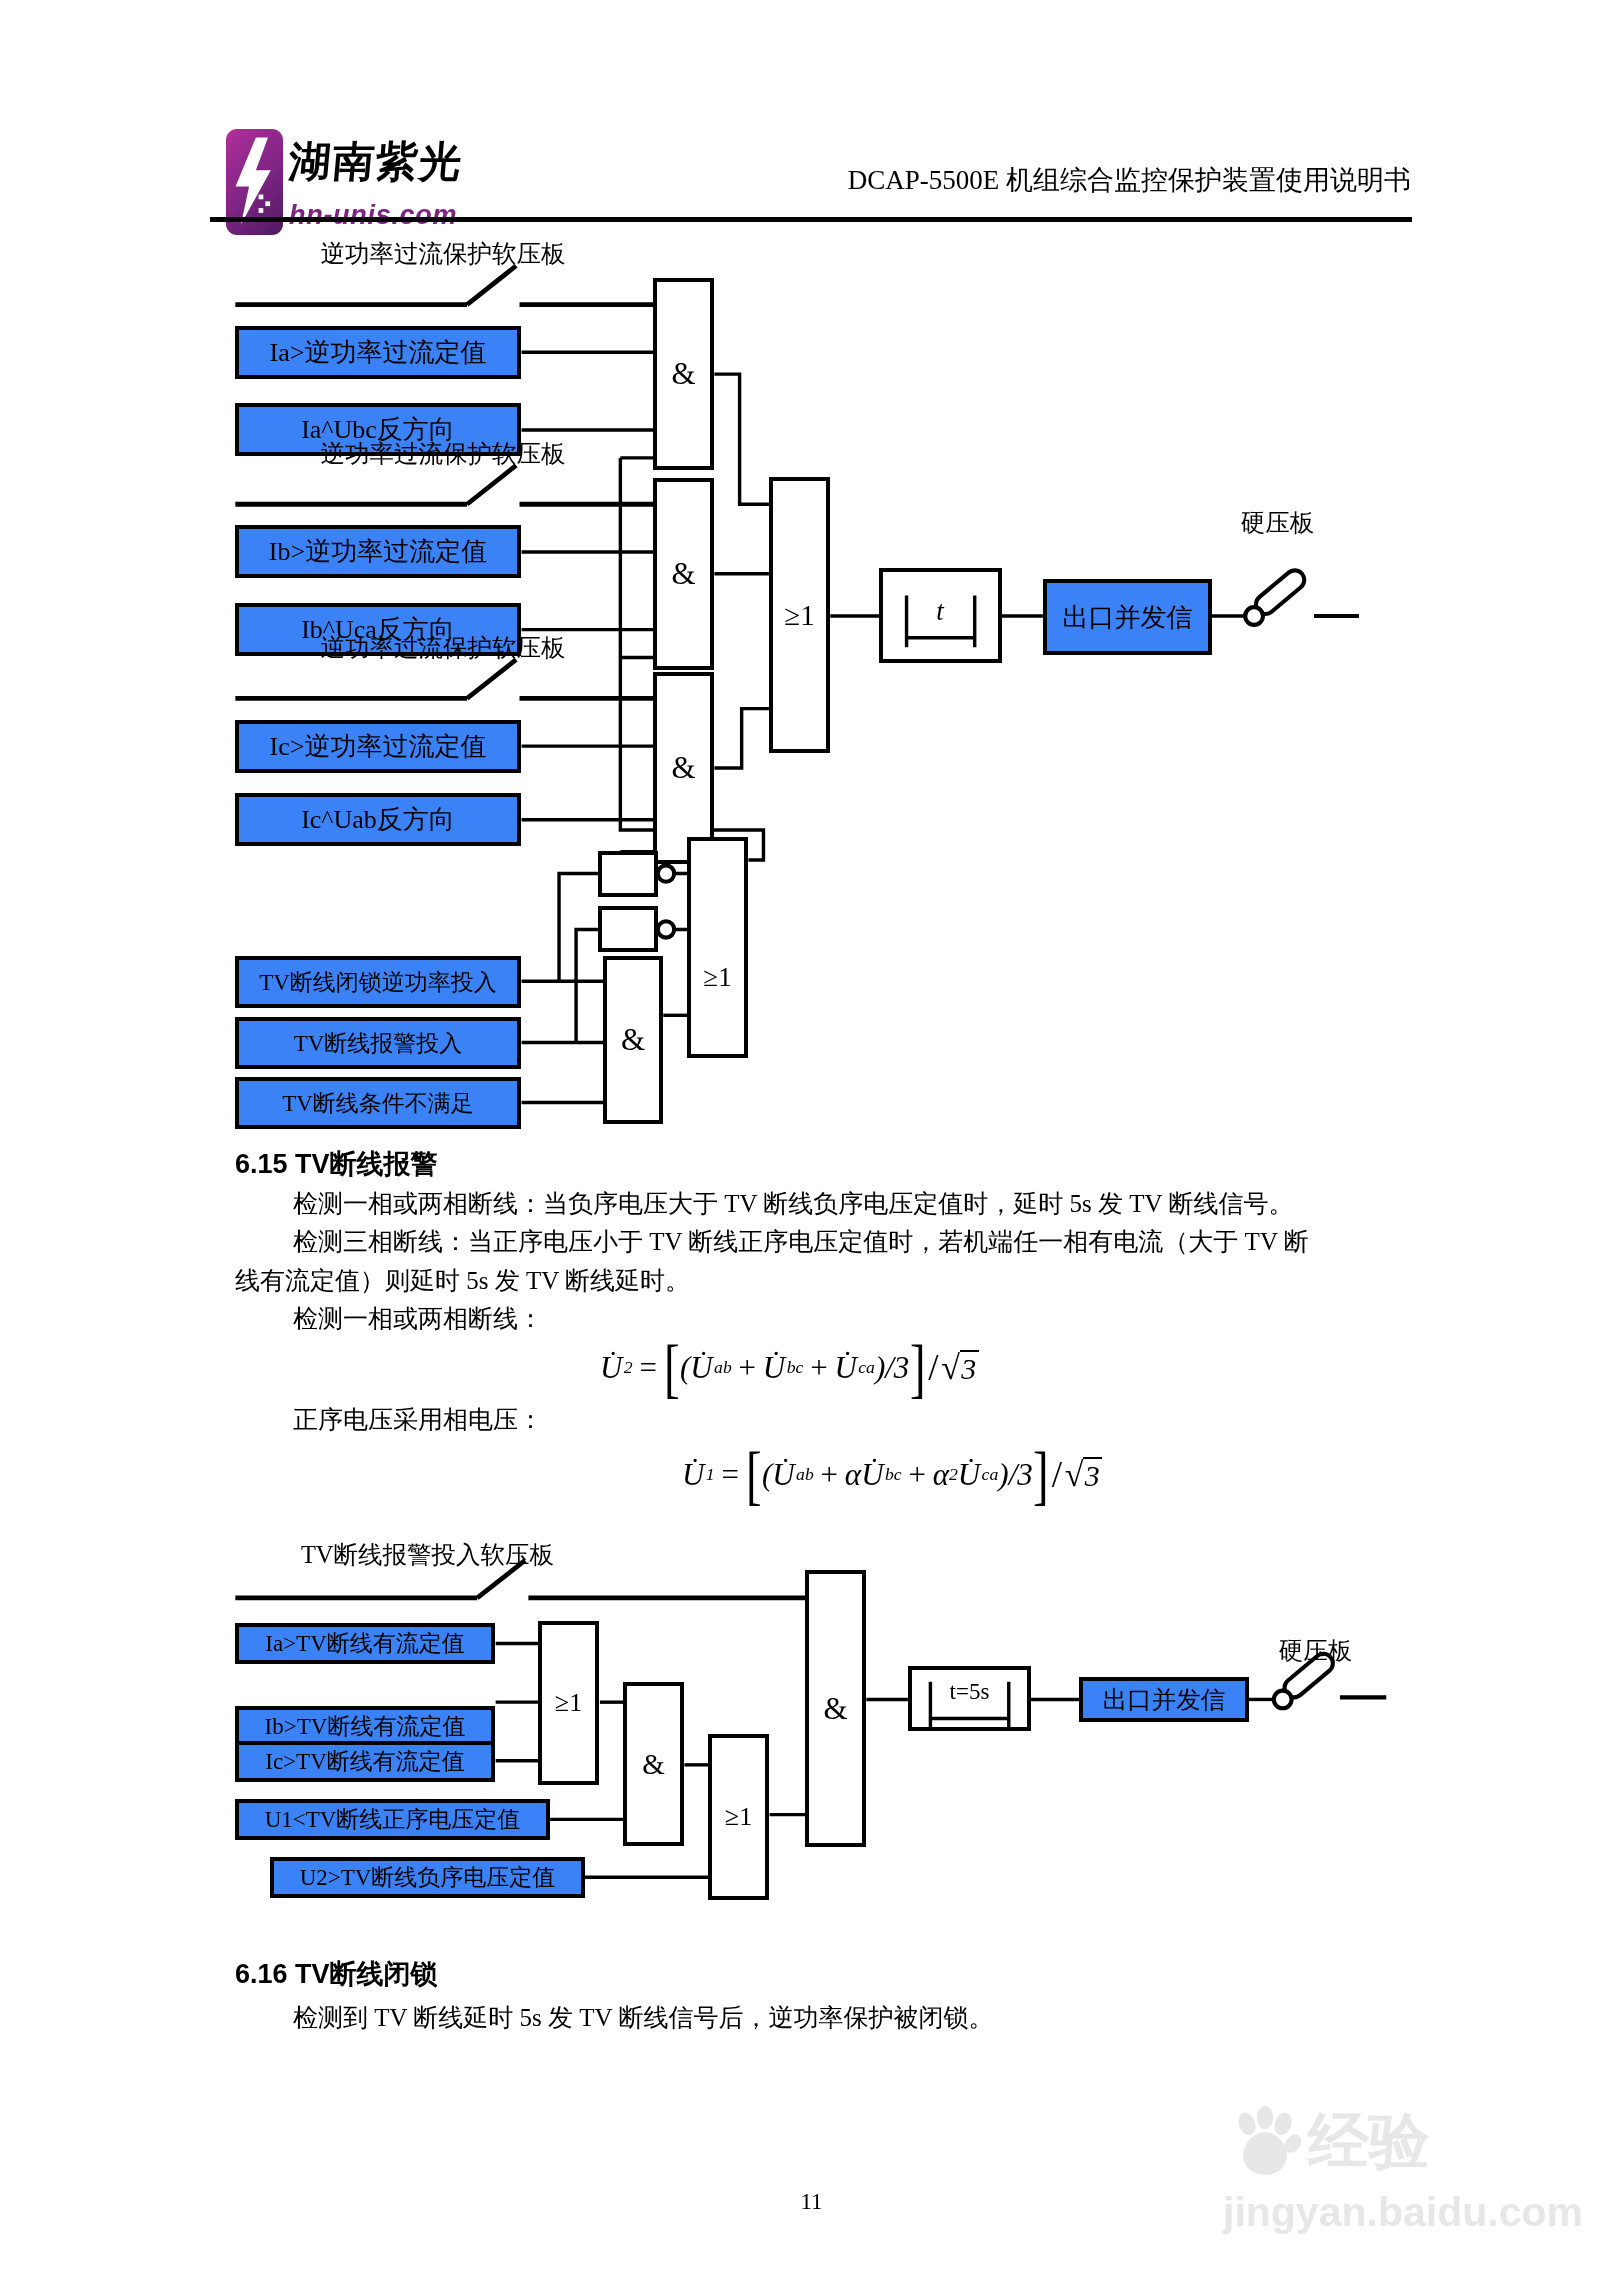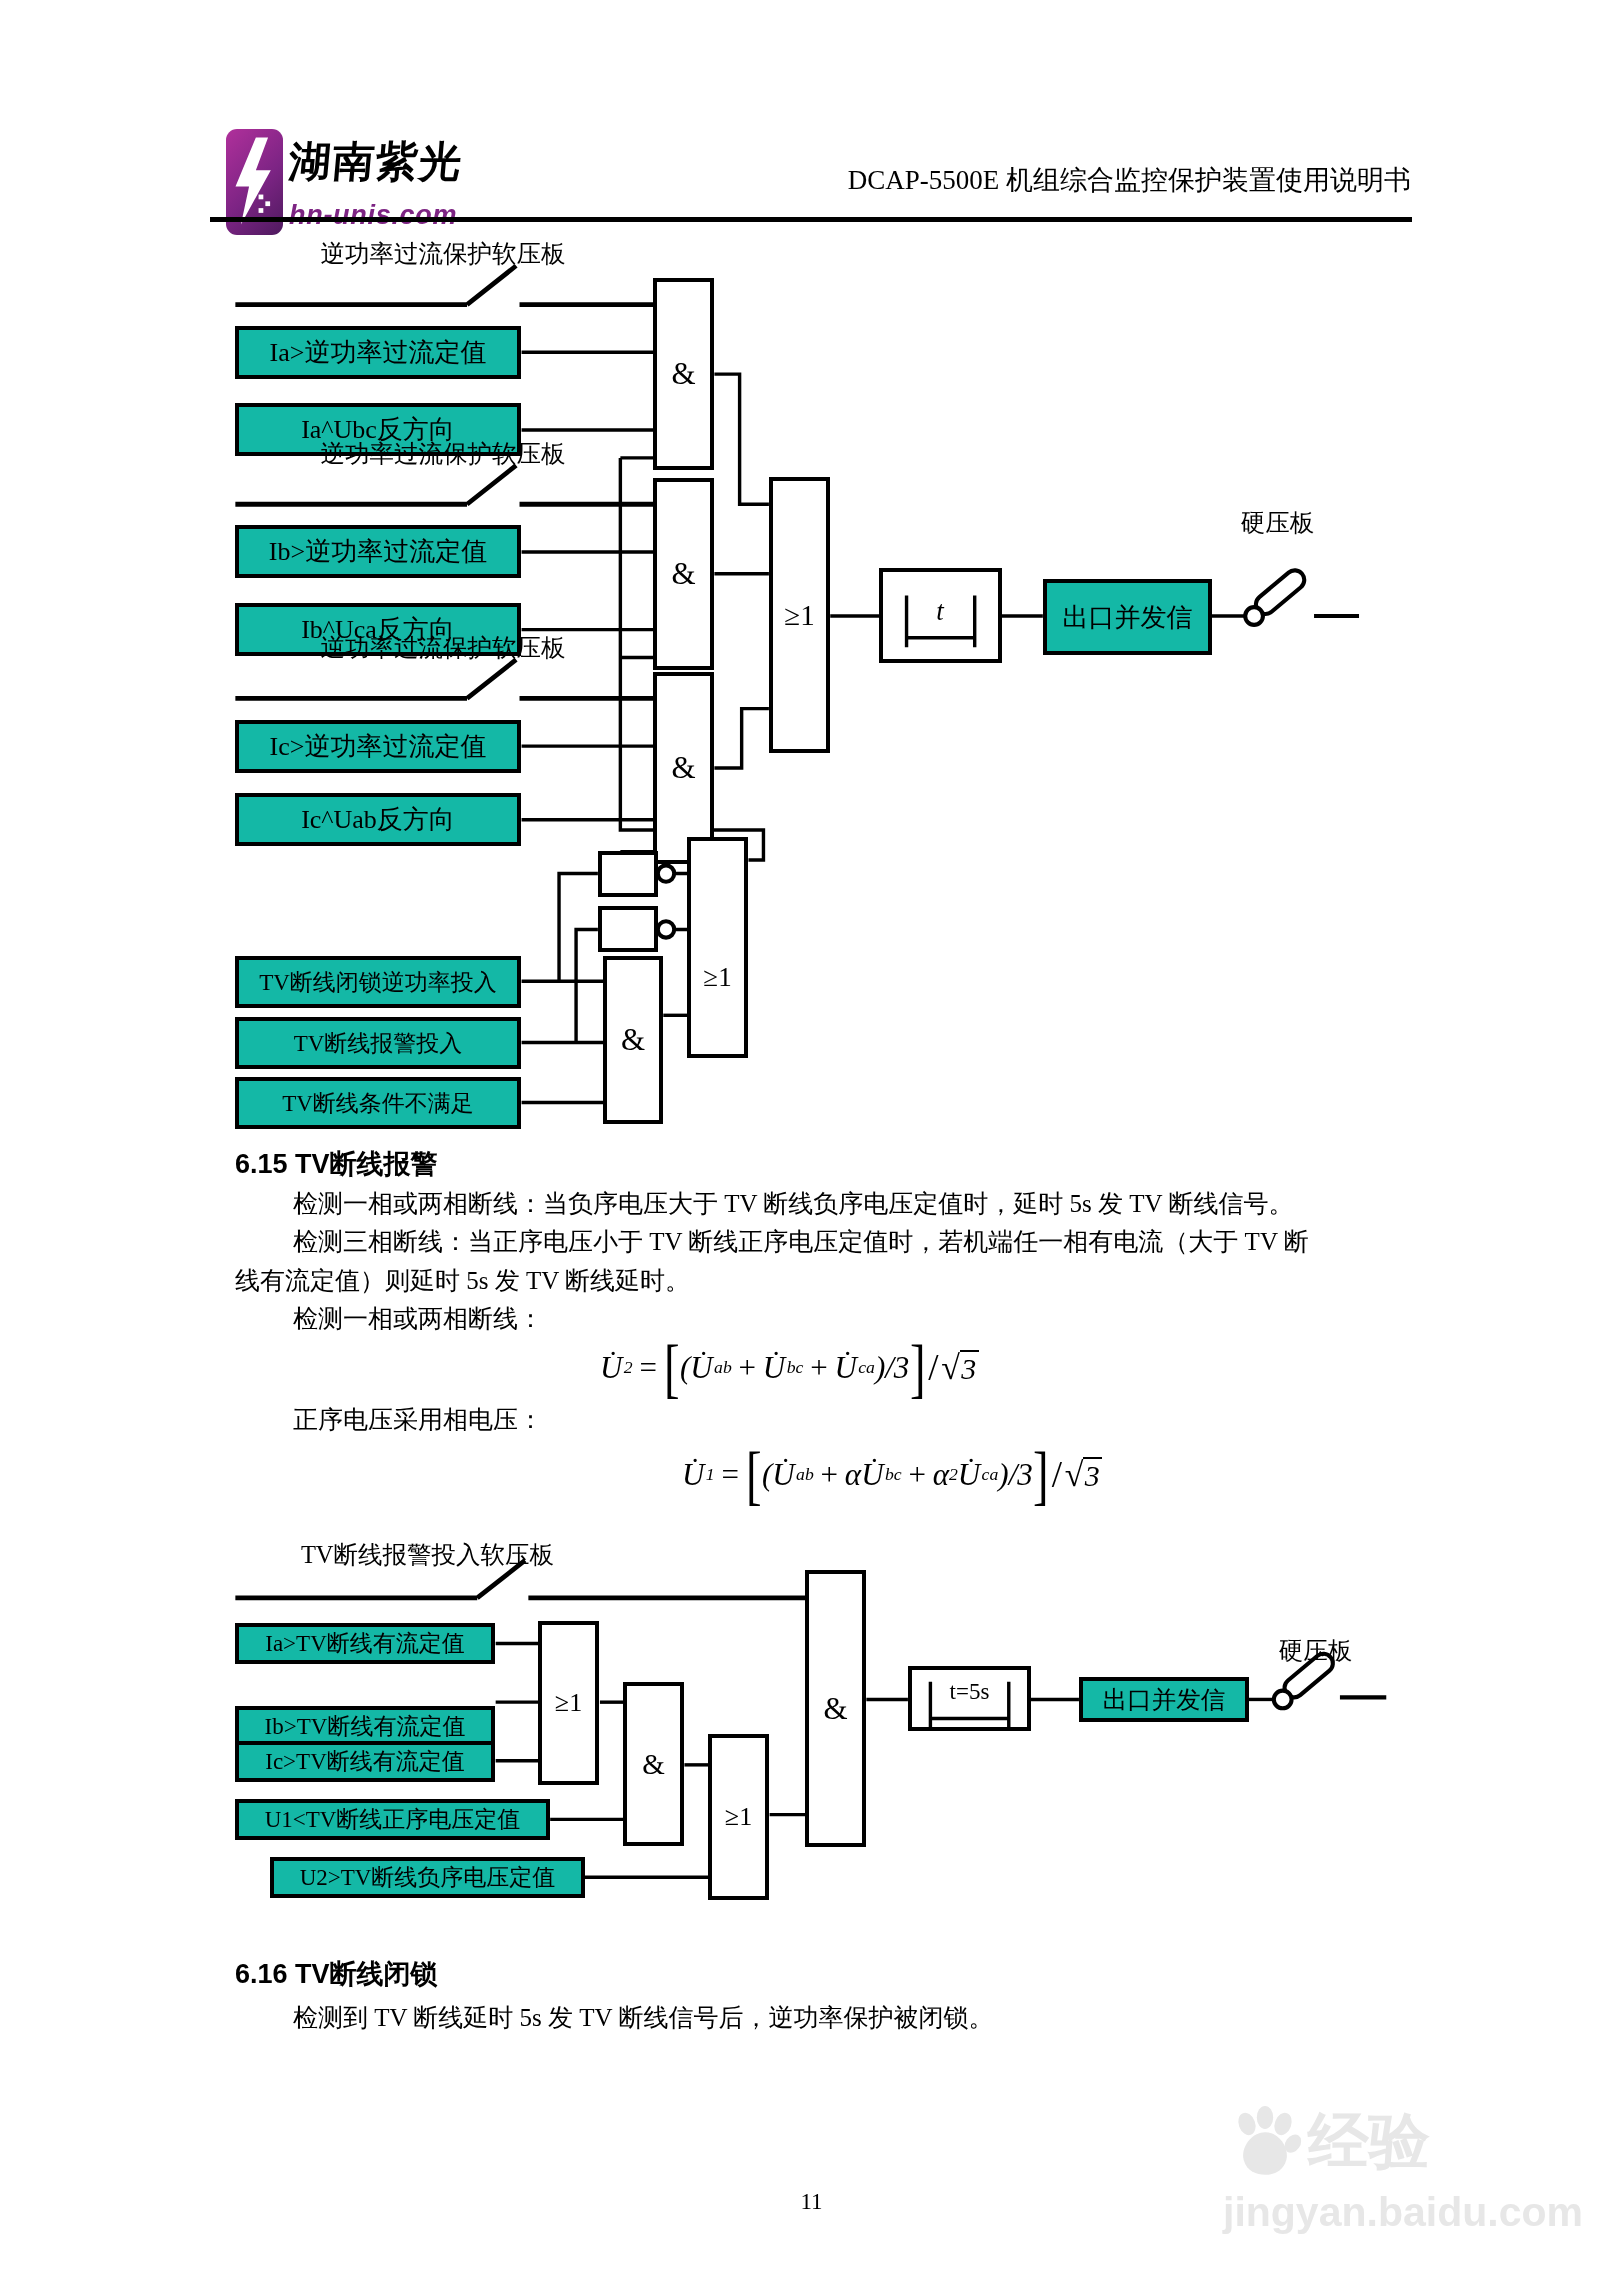--- a/index.html
+++ b/index.html
@@ -14,21 +14,21 @@
     background:linear-gradient(135deg,#b0309b 0%,#7c2484 55%,#4e1a5e 100%); }
   .logo-cn { left:289px; top:134px; font-size:42px; font-weight:700; letter-spacing:1.4px;
     transform:skewX(-5deg); font-family:"Liberation Serif",serif; }
   .logo-url { left:289px; top:200px; font-size:27px; font-weight:700; color:#7d2483;
     font-family:"Liberation Sans",sans-serif; font-style:italic; letter-spacing:0.7px;}
   .doc-title { left:750px; top:162px; width:661px; text-align:right; font-size:27px; }
   .rule { left:210px; top:217px; width:1202px; height:4.8px; background:#000; }
 
   
   .lbl { font-size:24.5px; text-align:center; }
-  .cond { border:4.1px solid #000; background:#14b8a6; display:flex; align-items:center;
+  .cond { border:4.1px solid #000; background:#3b82f6; display:flex; align-items:center;
           justify-content:center; font-size:26px; white-space:nowrap; }
   .cond.small { font-size:23px; }
   .gate { border:4.1px solid #000; background:#fff; display:flex; align-items:center;
           justify-content:center; font-size:31px; font-family:"Liberation Serif",serif; }
   .notbox { border:4.1px solid #000; background:#fff; }
   .tlabel { text-align:center; font-style:italic; font-size:27px; }
 
   
   .h2x { font-family:"Liberation Sans",sans-serif; font-weight:600; font-size:27px; }
   .body-line { font-size:25px; white-space:nowrap; }

